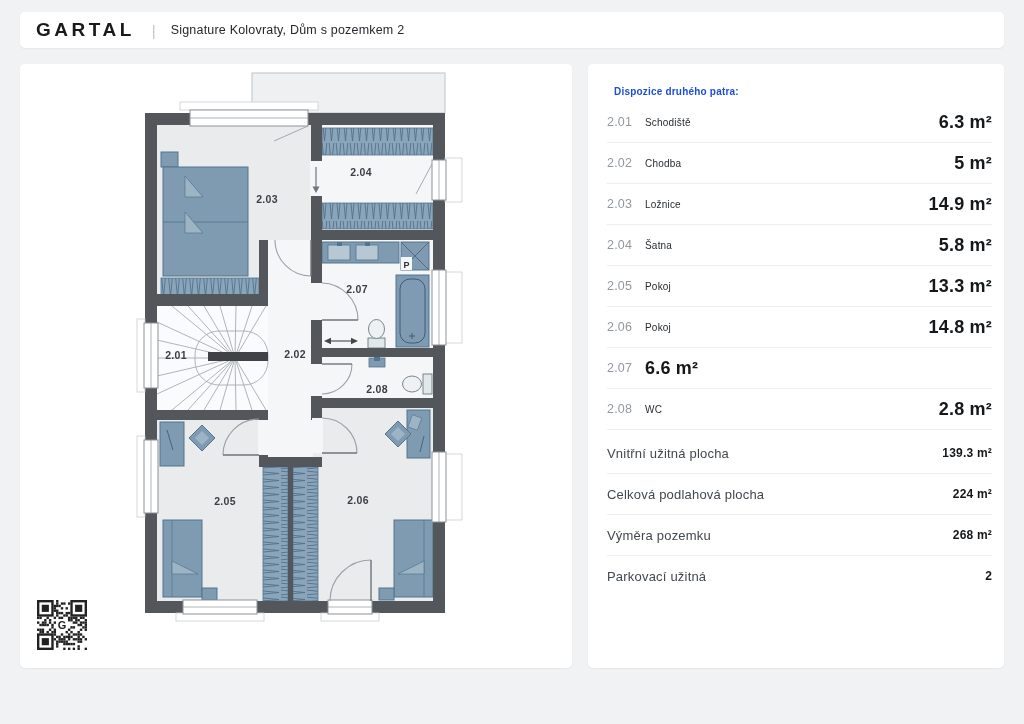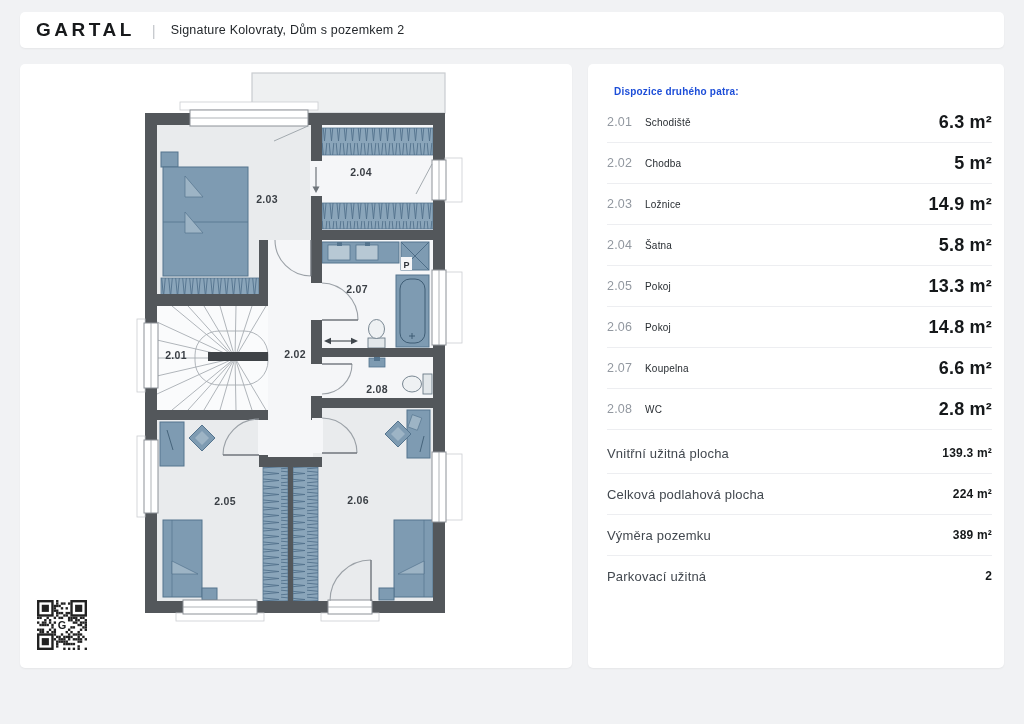--- a/index.html
+++ b/index.html
@@ -421,21 +421,20 @@
     </div>
     <div class="divider"></div>
     <div class="room-row">
       <span class="r-code">2.06</span>
       <span class="r-name">Pokoj</span>
       <span class="r-area">14.8 m²</span>
     </div>
     <div class="divider"></div>
     <div class="room-row">
       <span class="r-code">2.07</span>
-      <span class="r-name">Koupelna</span>
       <span class="r-area">6.6 m²</span>
     </div>
     <div class="divider"></div>
     <div class="room-row">
       <span class="r-code">2.08</span>
       <span class="r-name">WC</span>
       <span class="r-area">2.8 m²</span>
     </div>
     <div class="divider"></div>
   </div>
@@ -446,21 +445,21 @@
       <span class="s-value">139.3 m²</span>
     </div>
     <div class="divider"></div>
     <div class="sum-row">
       <span class="s-label">Celková podlahová plocha</span>
       <span class="s-value">224 m²</span>
     </div>
     <div class="divider"></div>
     <div class="sum-row">
       <span class="s-label">Výměra pozemku</span>
-      <span class="s-value">389 m²</span>
+      <span class="s-value">268 m²</span>
     </div>
     <div class="divider"></div>
     <div class="sum-row">
       <span class="s-label">Parkovací užitná</span>
       <span class="s-value">2</span>
     </div>
   </div>
 </section>
 
 </body></html>

